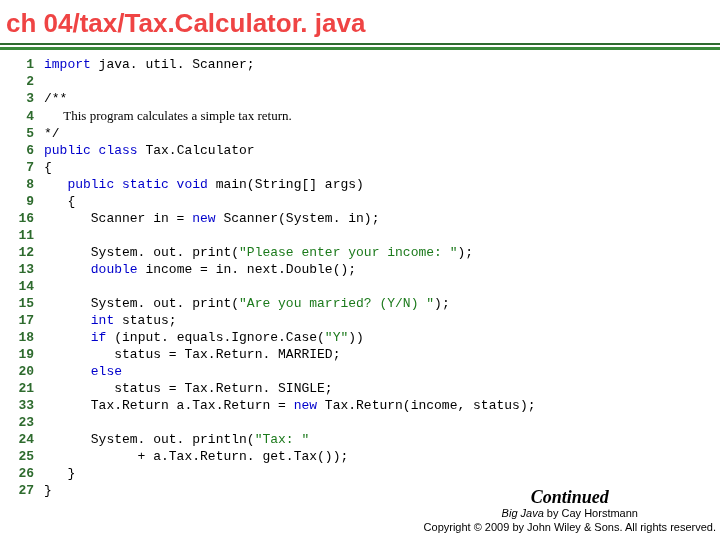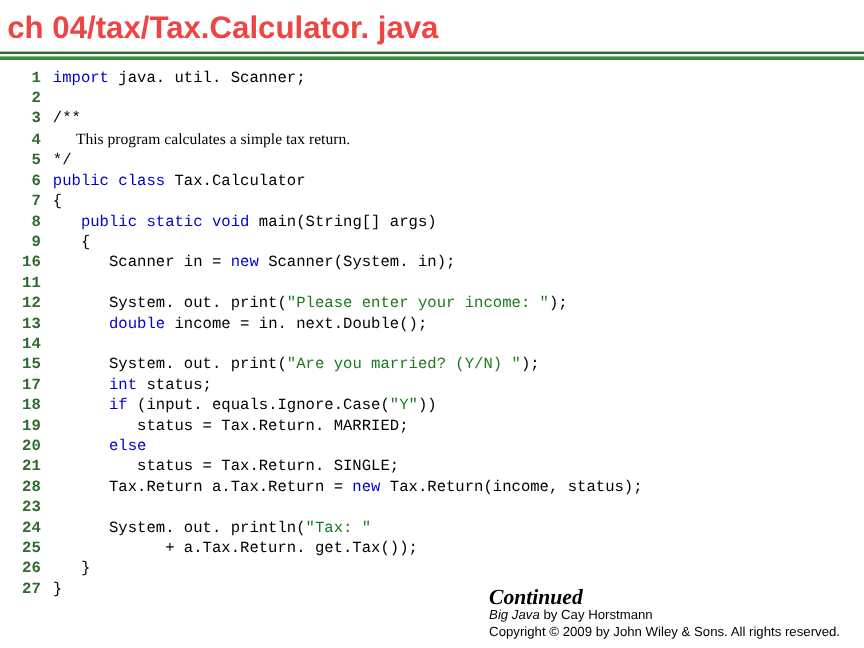--- a/index.html
+++ b/index.html
@@ -42,22 +42,22 @@
     color: #2e6b2e;
     font-weight: bold;
     margin-right: 10px;
   }
   .kw { color: #0000cc; }
   .str { color: #1c7a1c; }
   .com { font-family: "Times New Roman", Times, serif; font-size: 13px; margin-top: 20px; }
   .footer {
     position: absolute;
     bottom: 6px;
-    right: 20px;
-    text-align: left;
+    right: 4px;
+    text-align: center;
     font-family: Arial, Helvetica, sans-serif;
     font-size: 11px;
     color: #000;
     line-height: 14px;
   }
   .continued {
     font-style: italic;
     font-weight: bold;
     font-size: 18px;
     font-family: "Times New Roman", Times, serif;
@@ -86,21 +86,21 @@
     <div class="code-row"><span class="ln">11</span></div>
     <div class="code-row"><span class="ln">12</span><span>      System. out. print(</span><span class="str">"Please enter your income: "</span><span>);</span></div>
     <div class="code-row"><span class="ln">13</span><span>      </span><span class="kw">double</span><span> income = in. next.Double();</span></div>
     <div class="code-row"><span class="ln">14</span></div>
     <div class="code-row"><span class="ln">15</span><span>      System. out. print(</span><span class="str">"Are you married? (Y/N) "</span><span>);</span></div>
     <div class="code-row"><span class="ln">17</span><span>      </span><span class="kw">int</span><span> status;</span></div>
     <div class="code-row"><span class="ln">18</span><span>      </span><span class="kw">if</span><span> (input. equals.Ignore.Case(</span><span class="str">"Y"</span><span>))</span></div>
     <div class="code-row"><span class="ln">19</span><span>         status = Tax.Return. MARRIED;</span></div>
     <div class="code-row"><span class="ln">20</span><span>      </span><span class="kw">else</span></div>
     <div class="code-row"><span class="ln">21</span><span>         status = Tax.Return. SINGLE;</span></div>
-    <div class="code-row"><span class="ln">28</span><span>      Tax.Return a.Tax.Return = </span><span class="kw">new</span><span> Tax.Return(income, status);</span></div>
+    <div class="code-row"><span class="ln">33</span><span>      Tax.Return a.Tax.Return = </span><span class="kw">new</span><span> Tax.Return(income, status);</span></div>
     <div class="code-row"><span class="ln">23</span></div>
     <div class="code-row"><span class="ln">24</span><span>      System. out. println(</span><span class="str">"Tax: "</span></div>
     <div class="code-row"><span class="ln">25</span><span>            + a.Tax.Return. get.Tax());</span></div>
     <div class="code-row"><span class="ln">26</span><span>   }</span></div>
     <div class="code-row"><span class="ln">27</span><span>}</span></div>
   </div>
 
 <div class="footer">
   <div class="continued">Continued</div>
   <div>

